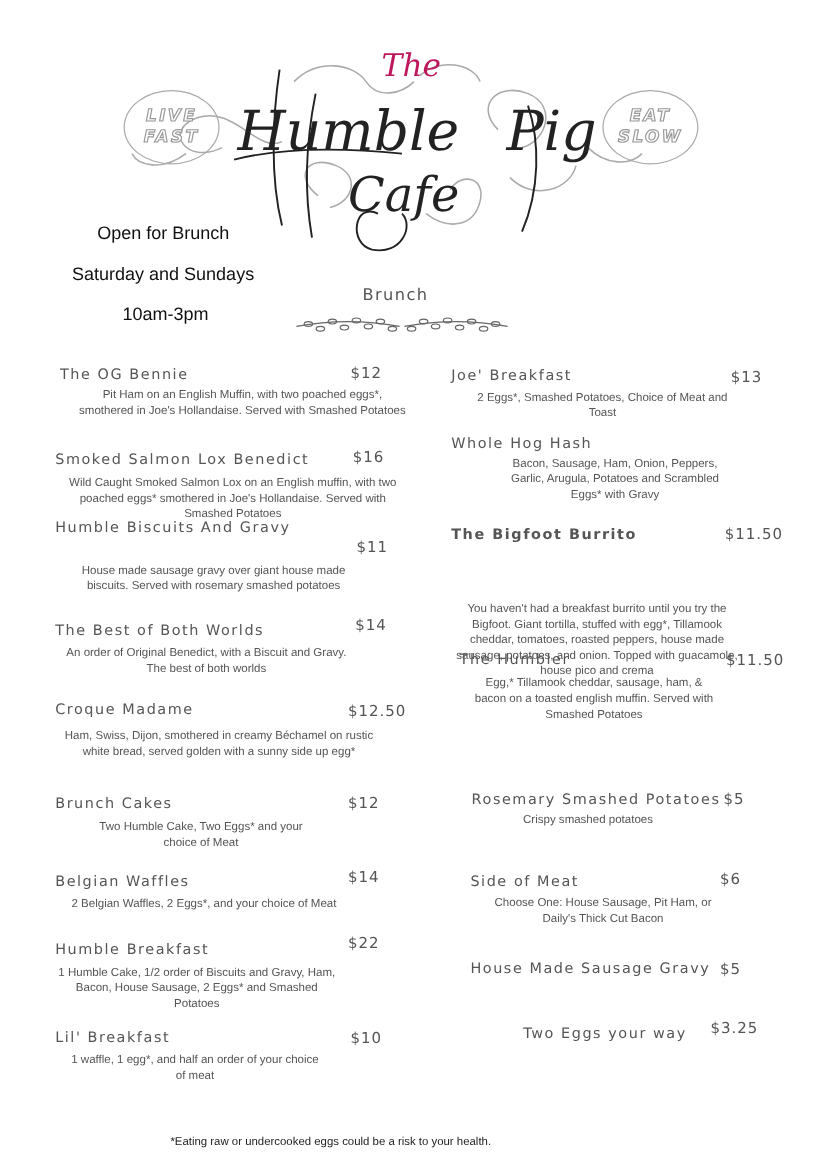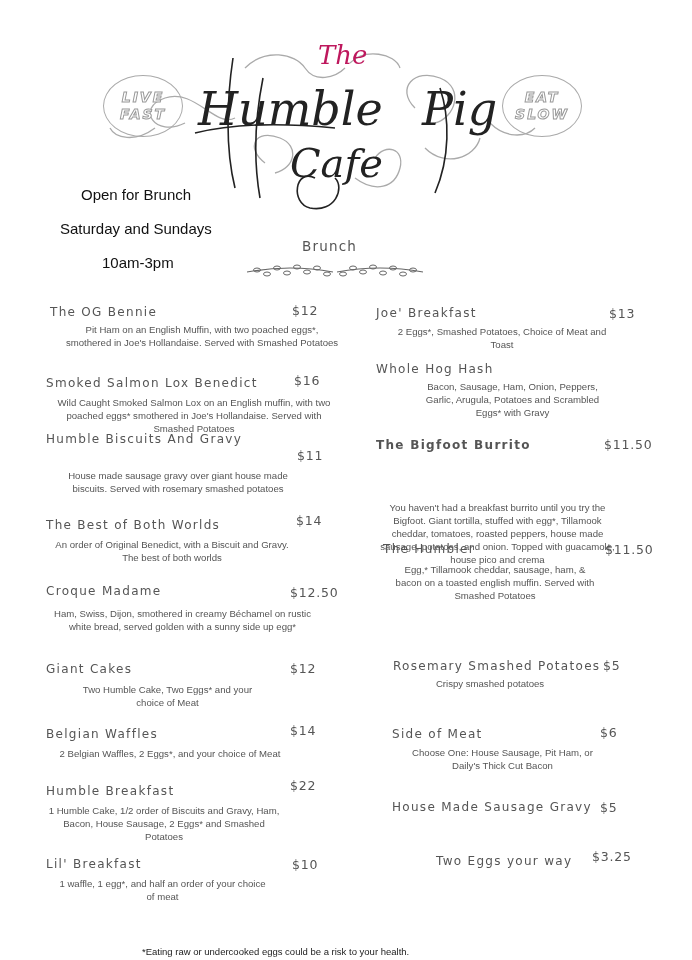--- a/index.html
+++ b/index.html
@@ -123,21 +123,21 @@
     <div class="item-desc" style="left:52px; top:538px; width:240px;">An order of Original Benedict, with a Biscuit and Gravy. The best of both worlds</div>
   </div>
 
   <div class="item">
     <div class="item-name" style="left:46px; top:584px;">Croque Madame</div>
     <div class="item-price" style="left:290px; top:585px;">$12.50</div>
     <div class="item-desc" style="left:50px; top:607px; width:265px;">Ham, Swiss, Dijon, smothered  in creamy Béchamel on rustic white bread, served golden with a sunny side up egg*</div>
   </div>
 
   <div class="item">
-    <div class="item-name" style="left:46px; top:662px;">Giant Cakes</div>
+    <div class="item-name" style="left:46px; top:662px;">Brunch Cakes</div>
     <div class="item-price" style="left:290px; top:661px;">$12</div>
     <div class="item-desc" style="left:75px; top:683px; width:185px;">Two Humble Cake, Two Eggs* and your choice of Meat</div>
   </div>
 
   <div class="item">
     <div class="item-name" style="left:46px; top:727px;">Belgian Waffles</div>
     <div class="item-price" style="left:290px; top:723px;">$14</div>
     <div class="item-desc" style="left:50px; top:747px; width:240px;">2 Belgian Waffles, 2 Eggs*, and your choice of Meat</div>
   </div>
 

